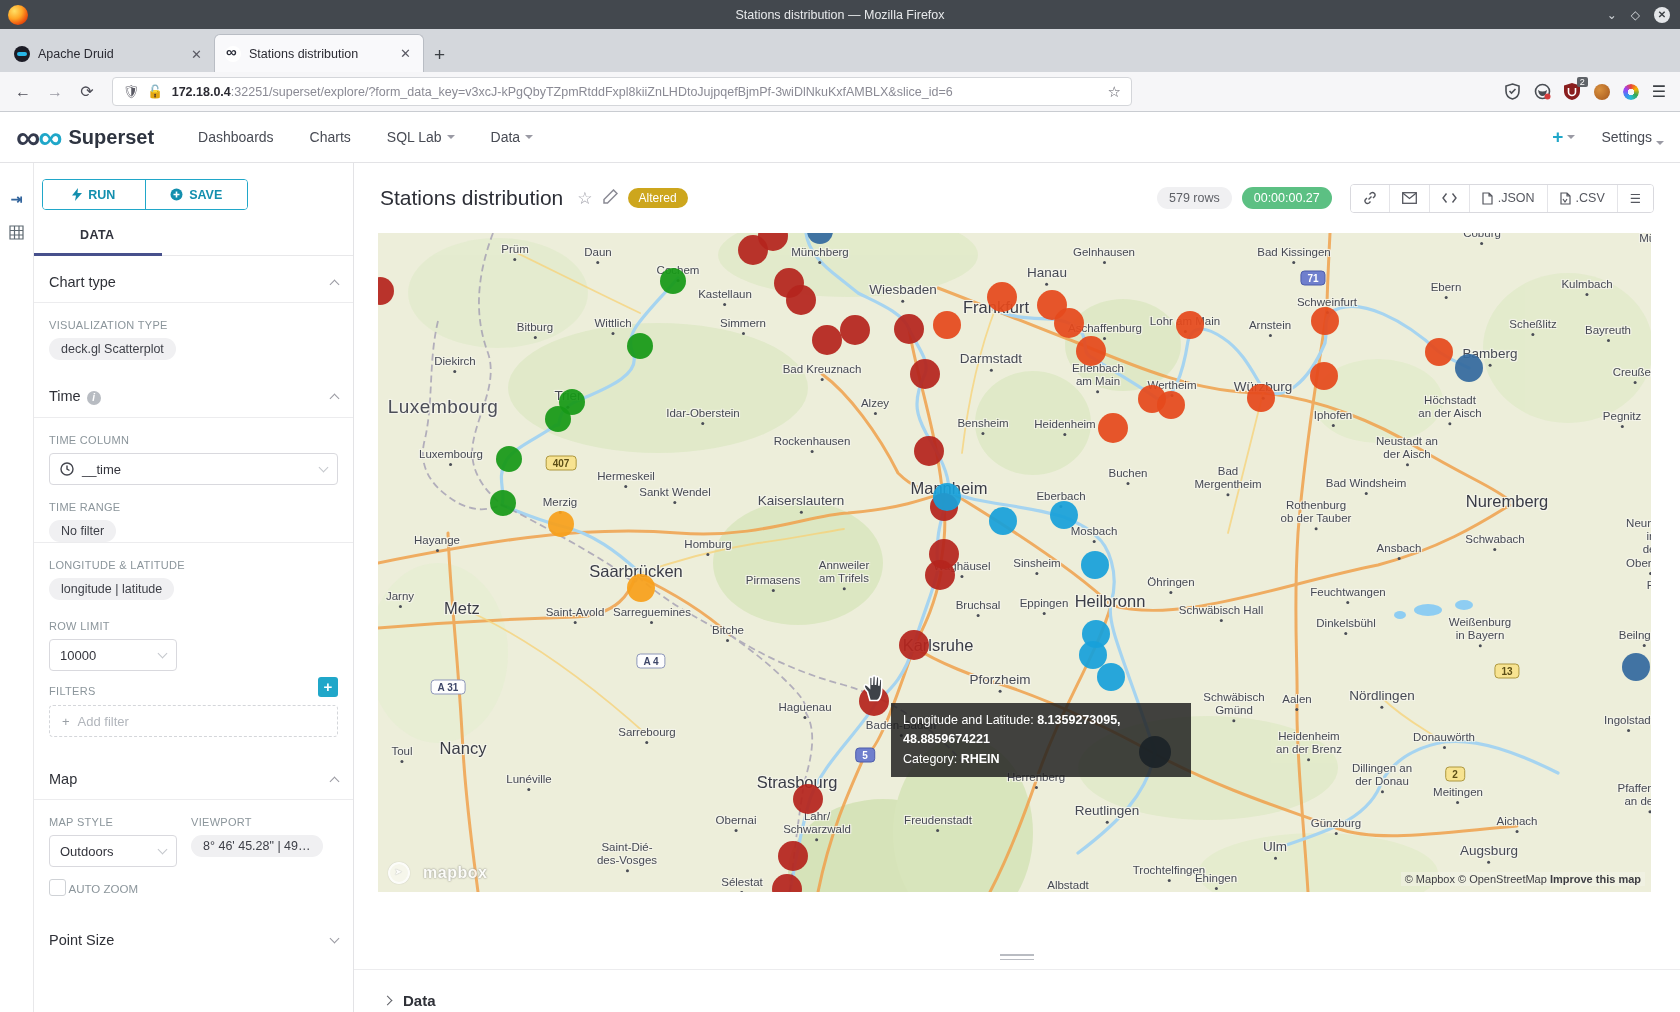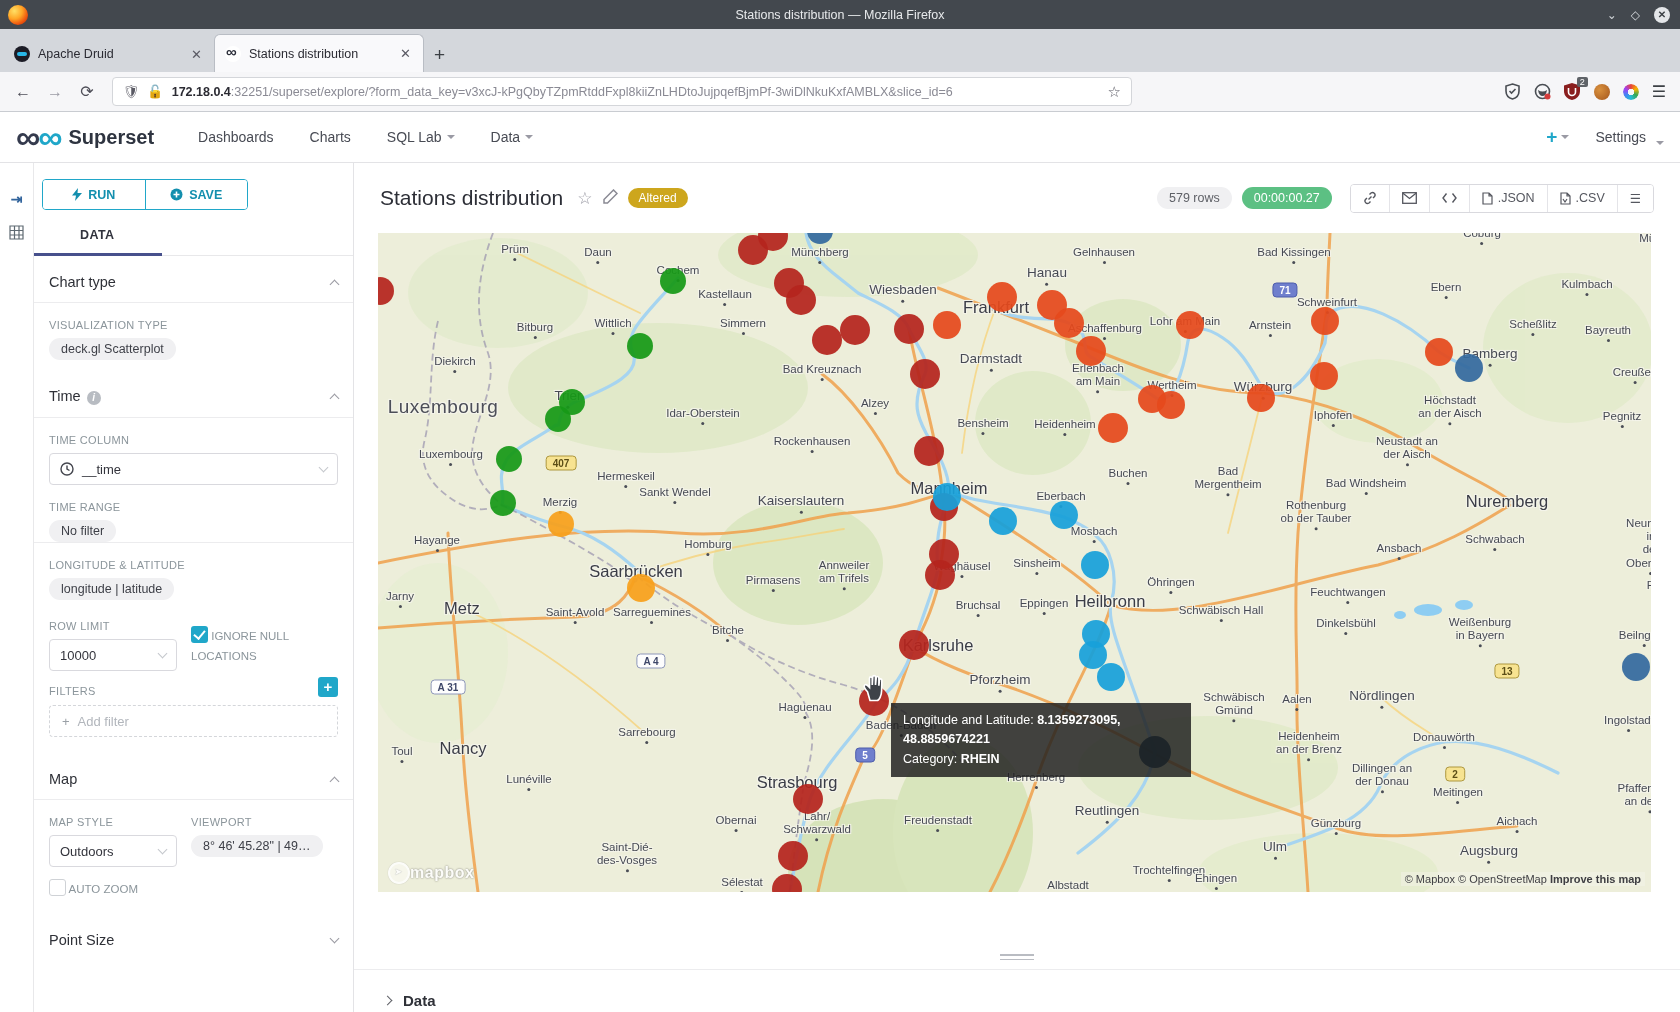--- a/index.html
+++ b/index.html
@@ -43,21 +43,21 @@
   .ss-nav { height:51px; background:#fff; border-bottom:1px solid #e3e3e6; display:flex; align-items:center; padding:0 16px; }
   .ss-logo { display:flex; align-items:center; gap:8px; }
   .ss-inf { font-size:34px; font-weight:bold; color:#343a4d; line-height:30px; letter-spacing:-2px; }
   .ss-inf span { color:#20a7c9; }
   .ss-word { font-size:20px; font-weight:bold; color:#2e3440; }
   .ss-menu { display:flex; gap:36px; margin-left:44px; font-size:14px; color:#484b54; }
   .ss-menu .mi { display:flex; align-items:center; gap:5px; }
   .caret-dn { width:0; height:0; border-left:4px solid transparent; border-right:4px solid transparent; border-top:4px solid #9a9aa4; }
   .ss-right { margin-left:auto; display:flex; align-items:center; gap:26px; }
   .plus-teal { color:#20a7c9; font-weight:bold; font-size:19px; display:flex; align-items:center; gap:4px; }
-  .settings { font-size:14px; color:#484b54; display:flex; align-items:flex-end; gap:10px; }
+  .settings { font-size:14px; color:#484b54; display:flex; align-items:flex-end; gap:4px; }
 
   
   .content { display:flex; height:889px; }
   .rail { width:34px; border-right:1px solid #e8e8ea; padding-top:28px; display:flex; flex-direction:column; align-items:center; gap:18px; }
   .rail .ri { color:#5f6a72; font-size:14px; }
   .rail .ri.teal { color:#32649c; font-weight:bold; }
   .panel { width:320px; border-right:1px solid #e3e3e6; position:relative; font-size:13px; overflow:hidden; }
   .main { flex:1; position:relative; }
 
   
@@ -112,21 +112,21 @@
   .mlabel.s4 { font-size:19px; color:#4c4e58; letter-spacing:.5px; }
   .mlabel.s1::after, .mlabel.s2::after { content:""; display:block; width:3px; height:3px; border-radius:50%; background:#4a4d56; margin:2px auto 0; }
   .rbadge { position:absolute; transform:translate(-50%,-50%); font-size:10px; font-weight:bold; border-radius:4px; padding:1px 6px; }
   .rbadge.y { background:#f7e391; border:1px solid #ad973e; color:#5c4e17; }
   .rbadge.b { background:#6f7fcd; border:1px solid #4d5cab; color:#fff; }
   .rbadge.w { background:#fdfdfd; border:1px solid #8e97ba; color:#3e4769; }
   .dot { position:absolute; border-radius:50%; transform:translate(-50%,-50%); opacity:.93; }
   .map-tooltip { position:absolute; background:rgba(30,30,30,.83); color:#fff; font-size:12.5px; line-height:1.55; padding:8px 12px; width:300px; }
   .map-tooltip b { font-weight:bold; }
   .hand-cursor { position:absolute; width:30px; height:30px; }
-  .mb-logo { position:absolute; left:10px; bottom:8px; display:flex; align-items:center; gap:0; opacity:.85; }
+  .mb-logo { position:absolute; left:10px; bottom:8px; display:flex; align-items:center; gap:13px; opacity:.85; }
   .mb-circ { width:22px; height:22px; border-radius:50%; background:rgba(255,255,255,.55); border:2px solid #fff; position:relative; box-shadow:0 0 1px #999; }
   .mb-circ::after { content:"➤"; position:absolute; left:4px; top:2px; font-size:10px; color:#fff; text-shadow:0 0 1px #888; }
   .mb-word { font-size:16px; font-weight:bold; letter-spacing:.5px; color:#fff; text-shadow:0 0 2px #9a9a90, 0 0 2px #9a9a90; }
   .attrib { position:absolute; right:6px; bottom:6px; font-size:11px; color:#3e3e42; background:rgba(244,244,234,.45); padding:1px 4px; }
   .attrib b { font-weight:bold; }
 
   
   .drag-handle { position:absolute; left:50%; top:788px; transform:translateX(-50%); width:34px; }
   .drag-handle div { height:1.5px; background:#b9bcc2; margin:3px 0; }
   .data-panel { position:absolute; left:0; right:0; top:806px; border-top:1px solid #ececee; padding:22px 0 0 30px; display:flex; align-items:center; gap:12px; }
@@ -290,24 +290,20 @@
     <div class="sect">
       <div class="flabel">LONGITUDE &amp; LATITUDE</div>
       <span class="pill">longitude | latitude</span>
       <div class="two-col" style="margin-top:4px;">
         <div style="flex:0 0 128px;">
           <div class="flabel">ROW LIMIT</div>
           <div class="selbox">
             <span>10000</span>
             <span class="chev cv down" style="border-color:#c4c7cc;"></span>
           </div>
-        </div>
-        <div style="padding-top:22px; font-size:11.5px; color:#8b959b; line-height:1.7;">
-          <span class="cb checked"></span>
-          <span>IGNORE NULL LOCATIONS</span>
         </div>
       </div>
       <div style="display:flex; align-items:center; justify-content:space-between; margin-top:6px;">
         <div class="flabel" style="margin:8px 0 0 0;">FILTERS</div>
         <span class="plus-btn">+</span>
       </div>
       <div class="dashed">
         <span style="color:#9aa0a6;">+</span>
         <span>Add filter</span>
       </div>
@@ -570,21 +566,21 @@
           <div class="mlabel s1" style="left: 1066px; top: 507px;">Donauwörth</div>
           <div class="mlabel s1" style="left: 1004px; top: 545px;">Dillingen an
 der Donau</div>
           <div class="mlabel s1" style="left: 1080px; top: 562px;">Meitingen</div>
           <div class="mlabel s1" style="left: 958px; top: 593px;">Günzburg</div>
           <div class="mlabel s2" style="left: 1111px; top: 620px;">Augsburg</div>
           <div class="mlabel s1" style="left: 1139px; top: 591px;">Aichach</div>
         </div>
       <div id="map-badges">
           <div class="rbadge y" style="left: 183px; top: 230px;">407</div>
-          <div class="rbadge b" style="left: 907px; top: 45px; margin-top: 12px;">71</div>
+          <div class="rbadge b" style="left: 935px; top: 45px;">71</div>
           <div class="rbadge w" style="left: 273px; top: 428px;">A 4</div>
           <div class="rbadge w" style="left: 70px; top: 454px;">A 31</div>
           <div class="rbadge b" style="left: 487px; top: 522px;">5</div>
           <div class="rbadge y" style="left: 1129px; top: 438px;">13</div>
           <div class="rbadge y" style="left: 1077px; top: 541px;">2</div>
         </div>
       <div id="map-dots">
           <div class="dot" style="left: 2px; top: 58px; width: 28px; height: 28px; background: rgb(181, 37, 29);"></div>
           <div class="dot" style="left: 375px; top: 17px; width: 30px; height: 30px; background: rgb(181, 37, 29);"></div>
           <div class="dot" style="left: 395px; top: 3px; width: 30px; height: 30px; background: rgb(181, 37, 29);"></div>

